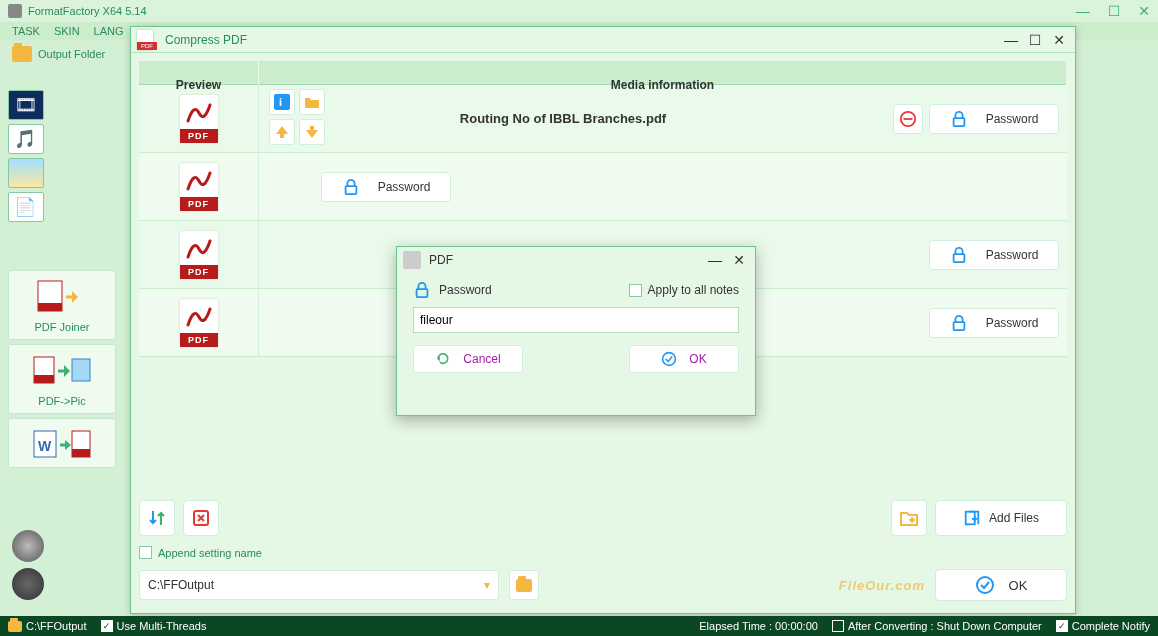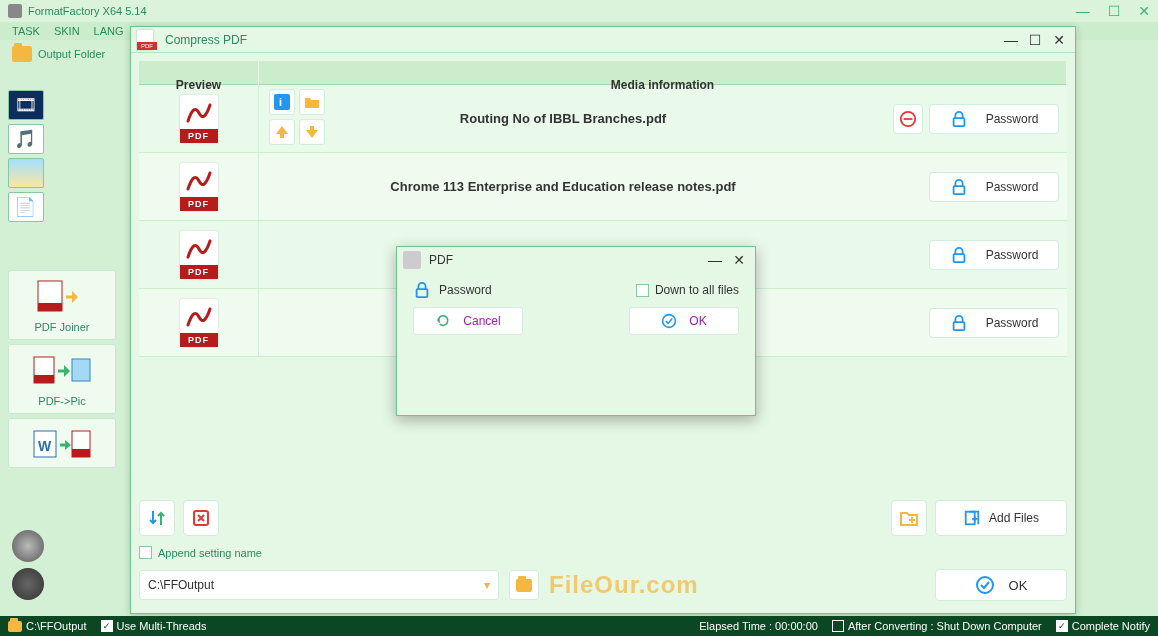--- a/index.html
+++ b/index.html
@@ -71,21 +71,21 @@
 .spacer { flex: 1; }
 .addfiles-btn { height: 36px; width: 132px; border: 1px solid #d0eedb; background: #fff; border-radius: 4px; display: flex; align-items: center; justify-content: center; gap: 8px; font-size: 12px; color: #333; cursor: pointer; }
 
 .append-row { display: flex; align-items: center; gap: 6px; font-size: 11px; color: #2a8b5e; margin-bottom: 10px; }
 .checkbox { width: 13px; height: 13px; border: 1px solid #86c8a3; background: #fff; }
 
 .output-dest-row { display: flex; align-items: center; gap: 10px; }
 .dest-dd { flex: 0 0 360px; height: 30px; border: 1px solid #d0eedb; background: #fff; border-radius: 3px; display: flex; align-items: center; padding: 0 8px; font-size: 12px; color: #333; }
 .dest-dd .dd-arrow { margin-left: auto; color: #f4b740; }
 .browse-btn { width: 30px; height: 30px; background: #fff; border: 1px solid #d0eedb; border-radius: 3px; display: flex; align-items: center; justify-content: center; cursor: pointer; }
-.watermark { flex: 1; text-align: left; color: #f4b740; font-size: 24px; font-weight: bold; opacity: 0.7; letter-spacing: 1px; }
+.watermark { flex: 1; text-align: right; color: #f4b740; font-size: 13px; font-weight: bold; opacity: 0.7; letter-spacing: 1px; font-style: italic; }
 .ok-btn { width: 132px; height: 32px; border: 1px solid #d0eedb; background: #fff; border-radius: 4px; display: flex; align-items: center; justify-content: center; gap: 14px; font-size: 13px; color: #333; cursor: pointer; }
 
 
 .modal { position: absolute; left: 396px; top: 246px; width: 360px; height: 170px; background: #e5f7e5; border: 1px solid #6dc48f; box-shadow: 0 4px 14px rgba(0,0,0,0.3); z-index: 50; }
 .modal-titlebar { height: 26px; display: flex; align-items: center; padding: 0 6px; font-size: 12px; color: #333; background: #e5f7e5; }
 .modal-titlebar .micon { width: 18px; height: 18px; background: #ccc; border-radius: 2px; margin-right: 8px; }
 .modal-titlebar .mtitle { flex: 1; }
 .modal-row1 { display: flex; align-items: center; padding: 8px 16px; gap: 10px; font-size: 12px; color: #333; }
 .modal-row1 .ml { display: flex; align-items: center; gap: 8px; flex: 1; }
 .modal-input { margin: 0 16px 12px 16px; height: 26px; border: 1px solid #b5d9c2; background: #fff; padding: 0 6px; font-size: 12px; display: flex; align-items: center; }
@@ -243,21 +243,20 @@
       </div>
       <div class="row">
         <div class="cell-preview">
             <div class="pdf-icon">
               <div class="swoosh"><svg viewBox="0 0 26 22">
                   <path d="M2 20 Q8 2 13 12 Q18 22 24 4" stroke="#b71c1c" stroke-width="3" fill="none" stroke-linecap="round"></path>
                 </svg></div>
               <div class="pdfbadge">PDF</div>
             </div>
           </div>
-        <div class="cell-media">Chrome 113 Enterprise and Education release notes.pdf</div>
         <div class="cell-actions">
           <div class="pw-btn">
               <svg class="lock-svg" viewBox="0 0 20 20">
                 <path d="M6 9 V6 a4 4 0 0 1 8 0 V9" fill="none" stroke="#2196f3" stroke-width="2"></path>
                 <rect x="4" y="9" width="12" height="9" rx="1" fill="none" stroke="#2196f3" stroke-width="2"></rect>
               </svg>
               <span>Password</span>
             </div>
         </div>
       </div>
@@ -369,23 +368,26 @@
     <div class="modal-row1">
       <div class="ml">
         <svg class="lock-svg" viewBox="0 0 20 20">
             <path d="M6 9 V6 a4 4 0 0 1 8 0 V9" fill="none" stroke="#2196f3" stroke-width="2"></path>
             <rect x="4" y="9" width="12" height="9" rx="1" fill="none" stroke="#2196f3" stroke-width="2"></rect>
           </svg>
         <span>Password</span>
       </div>
       <div style="display:flex;align-items:center;gap:6px;">
         <div class="checkbox"></div>
-        <span>Down to all files</span>
-      </div>
-    </div>
+        <span>Apply to all notes</span>
+      </div>
+    </div>
+    <div class="modal-input">
+        <span>fileour</span>
+      </div>
     <div class="modal-btnrow">
       <div class="modal-btn">
           <svg width="16" height="16" viewBox="0 0 20 20">
             <path d="M4 10 a6 6 0 1 1 2 4" fill="none" stroke="#3bb273" stroke-width="2"></path>
             <path d="M3 10 L6 7 L6 13 Z" fill="#3bb273"></path>
           </svg>
           <span>Cancel</span>
         </div>
       <div class="modal-btn">
           <svg width="16" height="16" viewBox="0 0 20 20">

